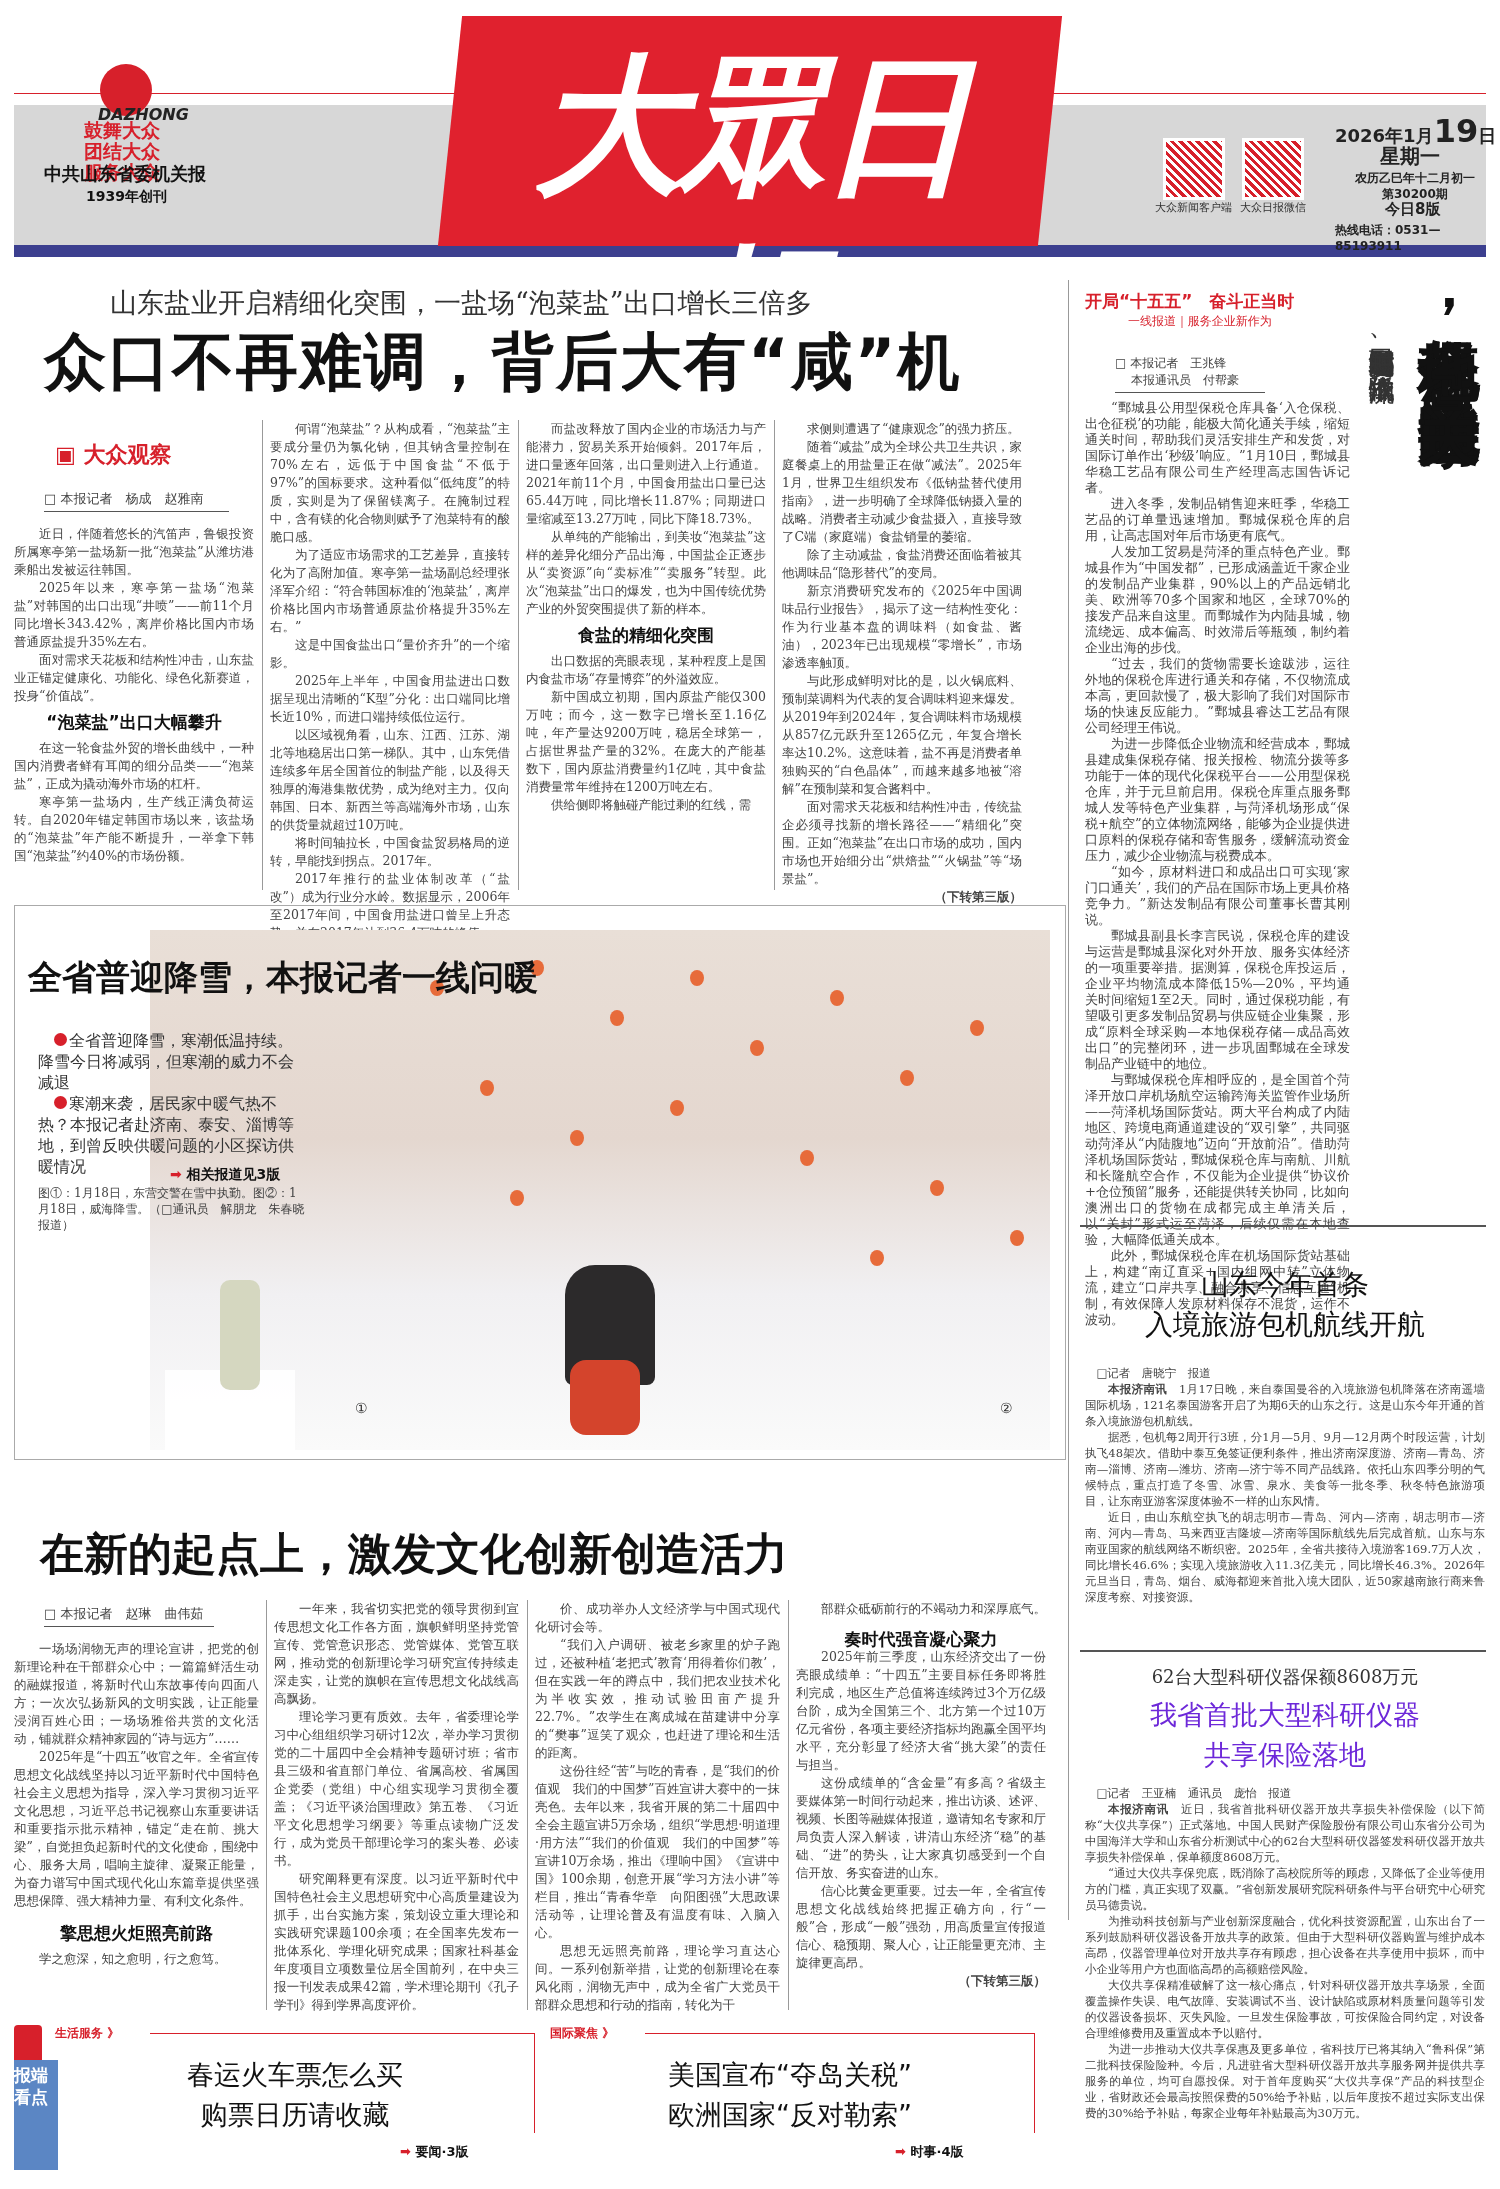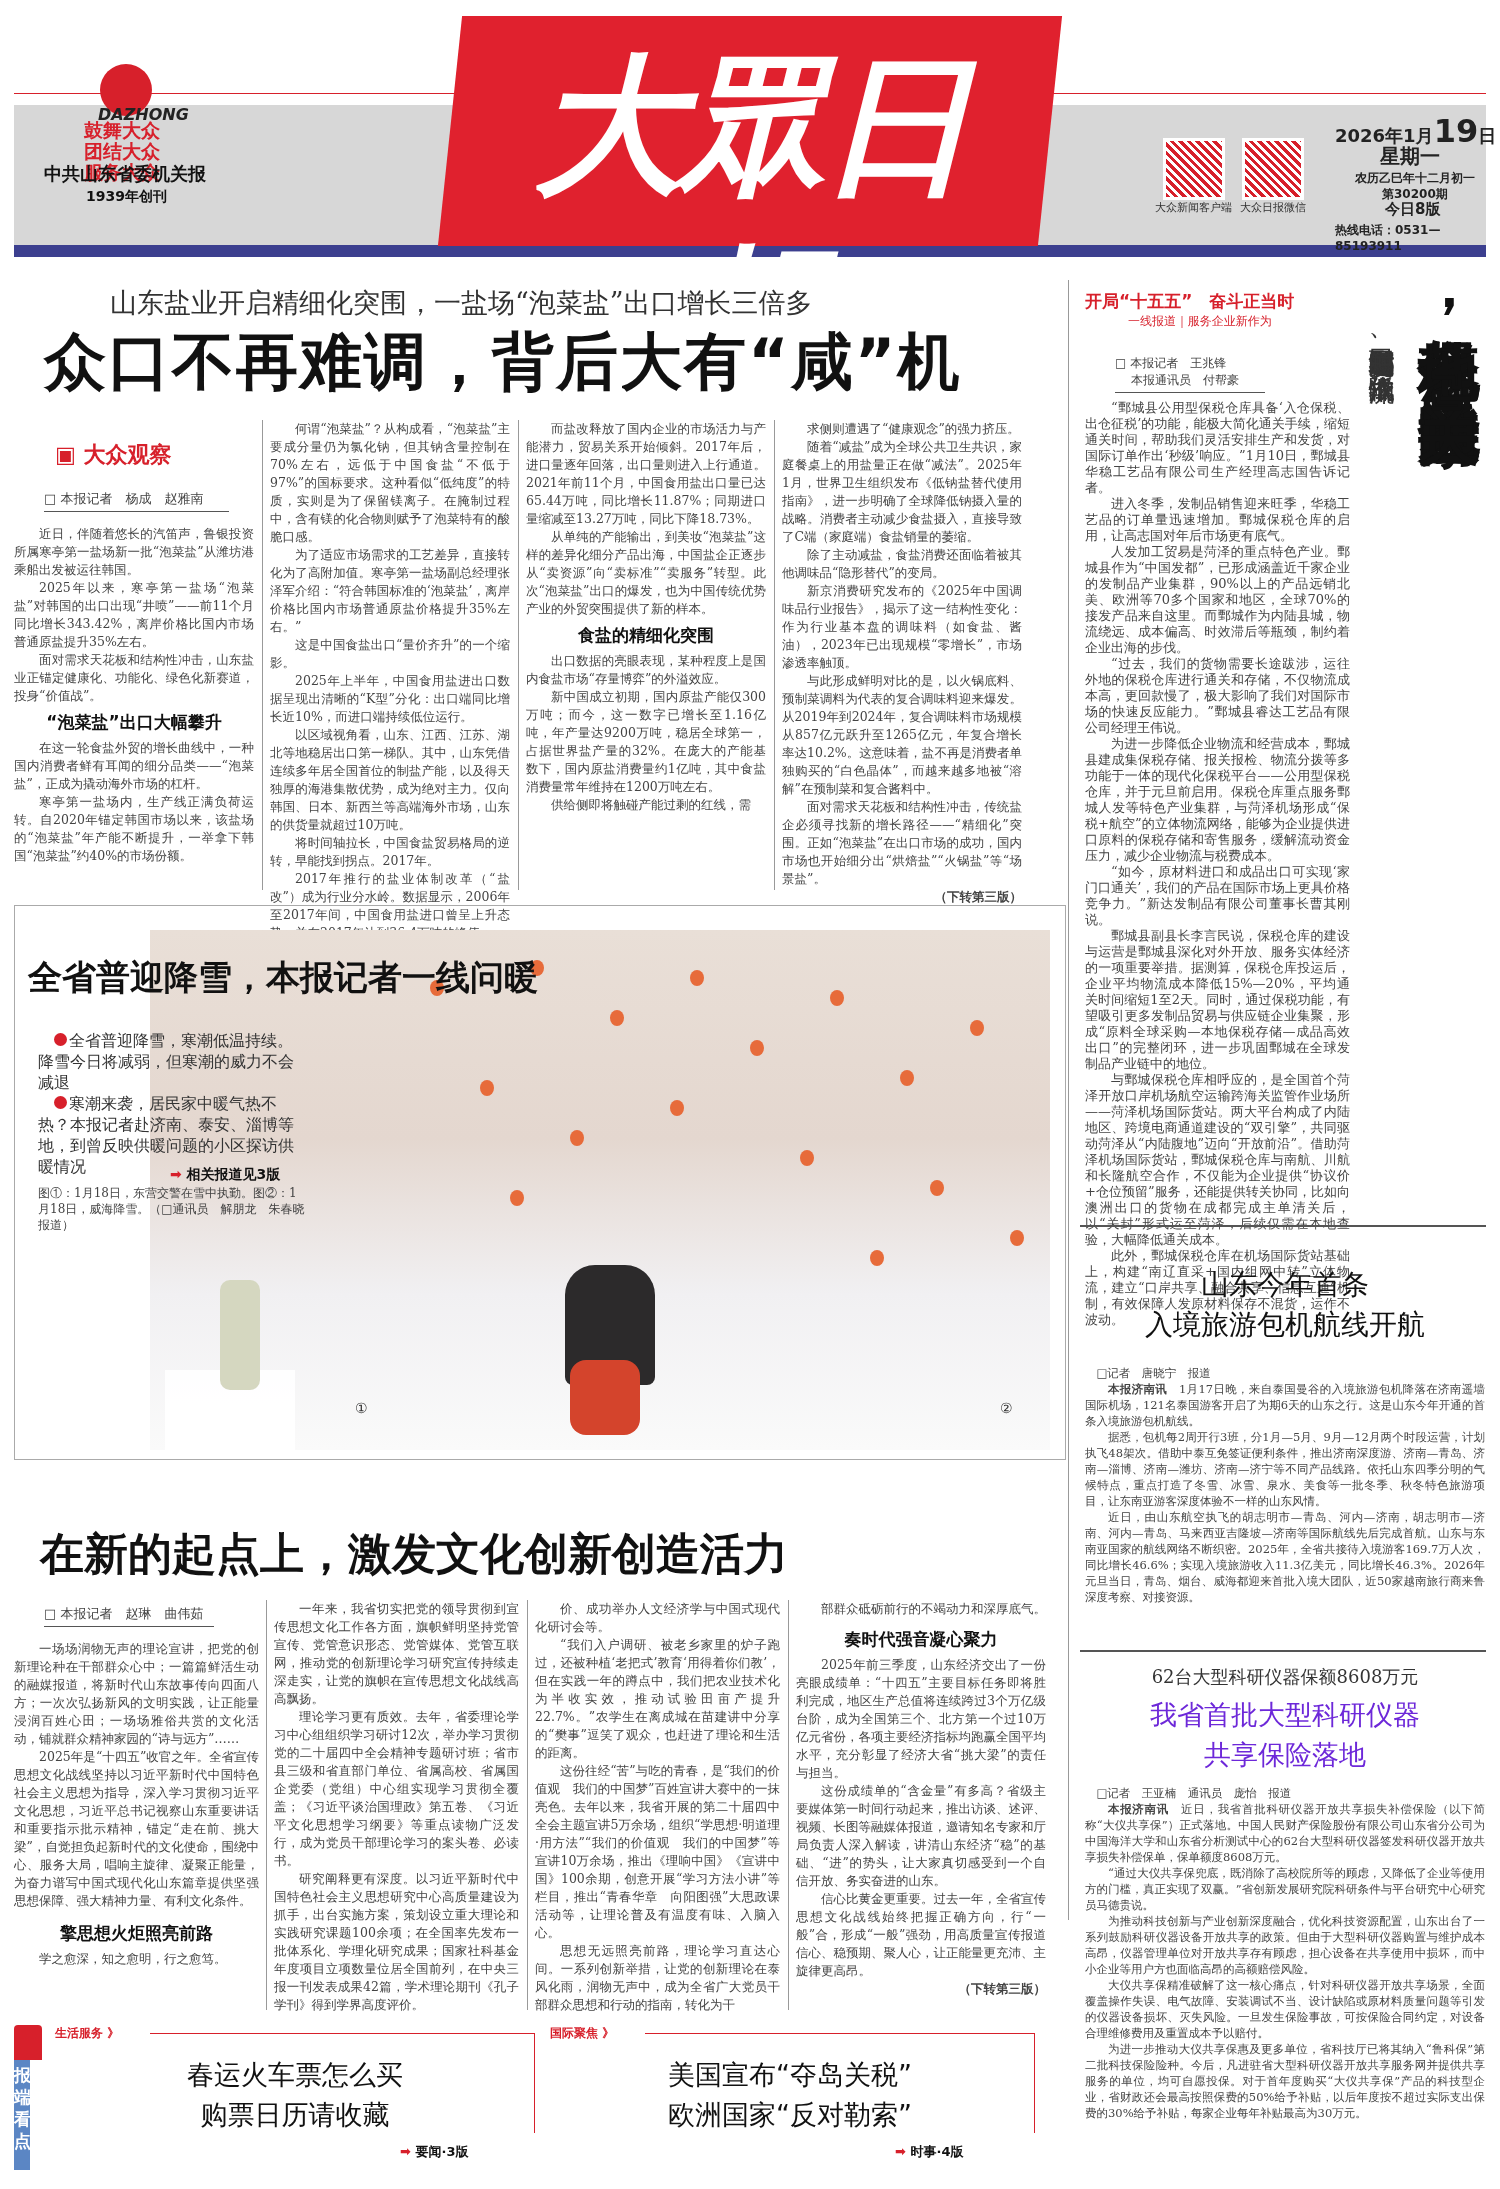--- a/index.html
+++ b/index.html
@@ -53,21 +53,21 @@
   .dot { display: inline-block; width: 13px; height: 13px; border-radius: 50%; background: #d7202b; margin-right: 2px; }
   .see-more { left: 170px; top: 1166px; font-size: 14px; font-weight: bold; color: #111; }
   .caption { left: 38px; top: 1185px; width: 270px; font-size: 12px; line-height: 16px; color: #444; }
   .rider { left: 565px; top: 1265px; width: 90px; height: 120px; background: #2c2a2b; border-radius: 30px 30px 8px 8px; }
   .bike { left: 570px; top: 1360px; width: 70px; height: 75px; background: #d4442c; border-radius: 16px; }
   .police { left: 220px; top: 1280px; width: 40px; height: 110px; background: #d5d7c0; border-radius: 10px; }
 
   
   .cult-head { left: 40px; top: 1525px; font-size: 44px; font-weight: bold; color: #111; font-family: "DejaVu Sans", sans-serif; }
   .badge-top { left: 14px; top: 2025px; width: 28px; height: 35px; background: #d7202b; border-radius: 4px 4px 0 0; }
-  .badge-blue { left: 14px; top: 2060px; width: 16px; height: 110px; background: #5b86c4; color: #fff; font-size: 17px; font-weight: bold; line-height: 22px; text-align: left; padding-top: 4px; font-family: "DejaVu Sans", sans-serif; }
+  .badge-blue { left: 14px; top: 2060px; width: 44px; height: 110px; background: #5b86c4; color: #fff; font-size: 17px; font-weight: bold; line-height: 22px; text-align: left; padding-top: 4px; font-family: "DejaVu Sans", sans-serif; }
   .sect-label { font-size: 12px; font-weight: bold; color: #d7202b; font-family: "DejaVu Sans", sans-serif; }
   .sect-line { height: 1px; background: #d7202b; }
   .teaser { font-size: 27px; line-height: 40px; color: #111; text-align: center; font-family: "DejaVu Sans", sans-serif; }
   .pageref { font-size: 13px; font-weight: bold; color: #111; }
   .arrow { color: #d7202b; }
 </style>
 </head>
 <body>
 
 <div class="abs mast-line"></div>
@@ -255,21 +255,21 @@
 <div class="abs col" style="left:535px; top:1600px; width:245px;">
   <p>价、成功举办人文经济学与中国式现代化研讨会等。</p>
   <p>“我们入户调研、被老乡家里的炉子跑过，还被种植‘老把式’教育‘用得着你们教’，但在实践一年的蹲点中，我们把农业技术化为半收实效，推动试验田亩产提升22.7%。”农学生在离成城在苗建讲中分享的“樊事”逗笑了观众，也赶进了理论和生活的距离。</p>
   <p>这份往经“苦”与吃的青春，是“我们的价值观　我们的中国梦”百姓宣讲大赛中的一抹亮色。去年以来，我省开展的第二十届四中全会主题宣讲5万余场，组织“学思想·明道理·用方法”“我们的价值观　我们的中国梦”等宣讲10万余场，推出《理响中国》《宣讲中国》100余期，创意开展“学习方法小讲”等栏目，推出“青春华章　向阳图强”大思政课活动等，让理论普及有温度有味、入脑入心。</p>
   <p>思想无远照亮前路，理论学习直达心间。一系列创新举措，让党的创新理论在泰风化雨，润物无声中，成为全省广大党员干部群众思想和行动的指南，转化为干</p>
 </div>
 <div class="abs vrule" style="left:788px; top:1600px; height:410px;"></div>
 
 <div class="abs col" style="left:796px; top:1600px; width:250px;">
   <p>部群众砥砺前行的不竭动力和深厚底气。</p>
-  <div class="subhead" style="margin:12px 0 8px;">奏时代强音凝心聚力</div>
+  <div class="subhead" style="margin:12px 0 0;">奏时代强音凝心聚力</div>
   <p>2025年前三季度，山东经济交出了一份亮眼成绩单：“十四五”主要目标任务即将胜利完成，地区生产总值将连续跨过3个万亿级台阶，成为全国第三个、北方第一个过10万亿元省份，各项主要经济指标均跑赢全国平均水平，充分彰显了经济大省“挑大梁”的责任与担当。</p>
   <p>这份成绩单的“含金量”有多高？省级主要媒体第一时间行动起来，推出访谈、述评、视频、长图等融媒体报道，邀请知名专家和厅局负责人深入解读，讲清山东经济“稳”的基础、“进”的势头，让大家真切感受到一个自信开放、务实奋进的山东。</p>
   <p>信心比黄金更重要。过去一年，全省宣传思想文化战线始终把握正确方向，行“一般”合，形成“一般”强劲，用高质量宣传报道信心、稳预期、聚人心，让正能量更充沛、主旋律更高昂。</p>
   <div style="text-align:right; font-weight:bold;">（下转第三版）</div>
 </div>
 
 <div class="abs badge-top"></div>
 <div class="abs badge-blue">报端看点</div>
 
 <div class="abs" style="left:55px; top:2025px; width:490px; height:145px;">

